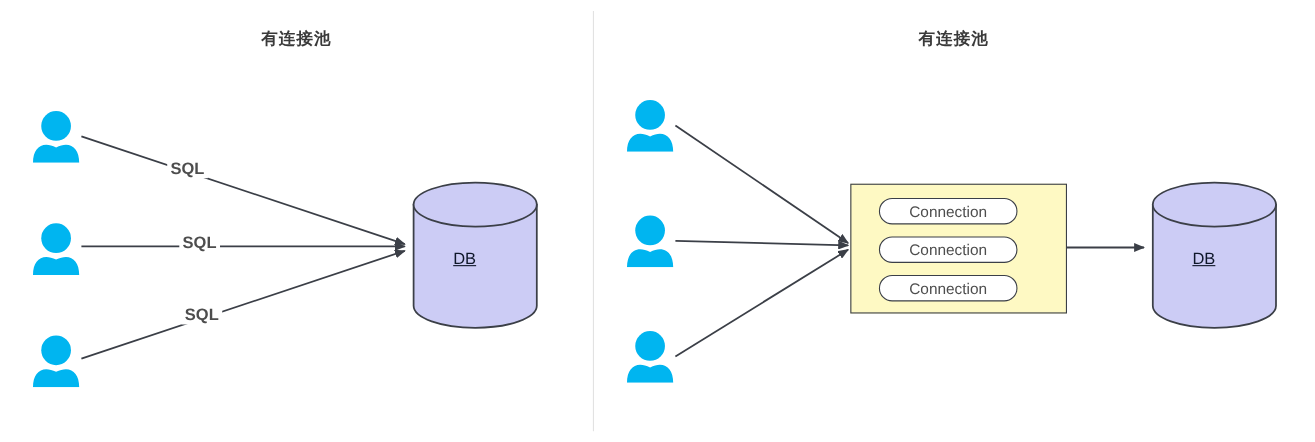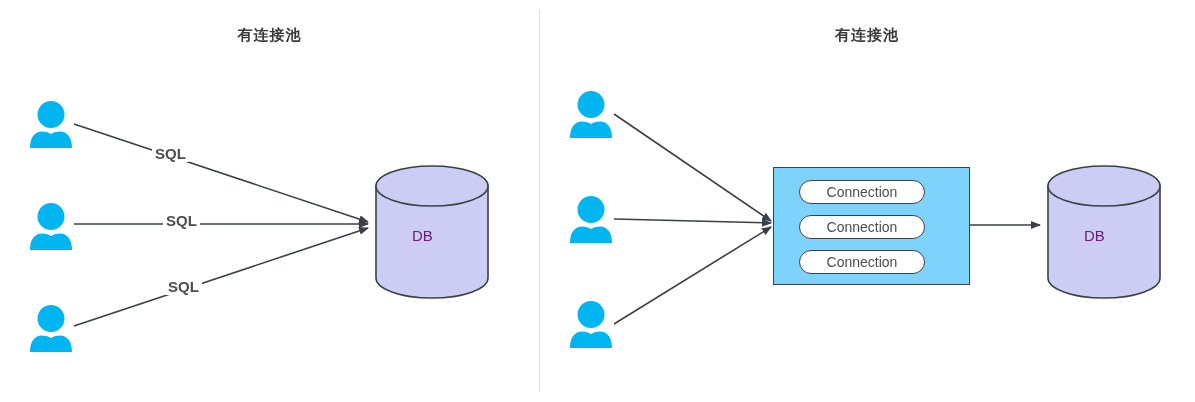--- a/index.html
+++ b/index.html
@@ -59,32 +59,33 @@
     color: #4d4d4d;
     background: #ffffff;
     padding: 0 3px;
     white-space: nowrap;
     font-weight: bold;
   }
 
   .db-label {
     position: absolute;
     font-size: 15px;
-    color: #701a75;
+    color: #0f172a;
     white-space: nowrap;
+    text-decoration: underline;
   }
 
   .pool-box {
     position: absolute;
     left: 773px;
     top: 167px;
     width: 197px;
     height: 118px;
     border: 1.6px solid #3b3f47;
-    background: #7dd3fc;
+    background: #fef9c3;
     box-sizing: border-box;
   }
 
   .conn-pill {
     position: absolute;
     left: 25px;
     width: 126px;
     height: 24px;
     border: 1.6px solid #3b3f47;
     border-radius: 12px;

